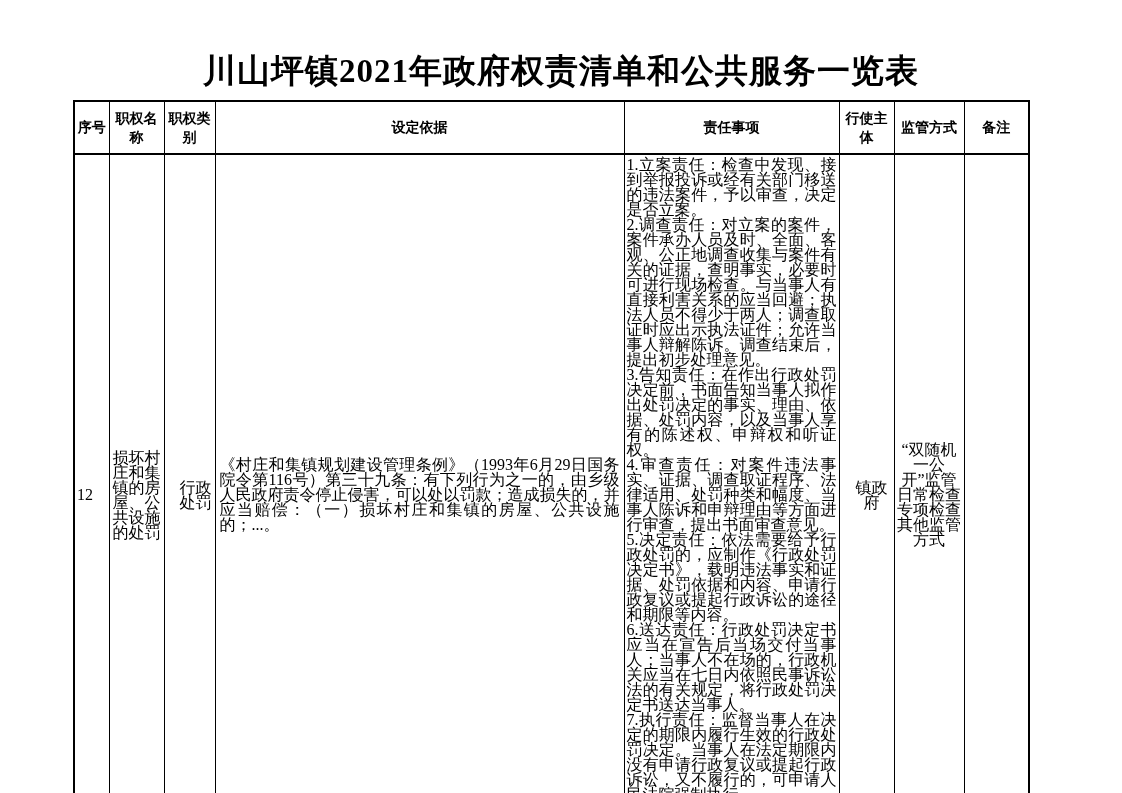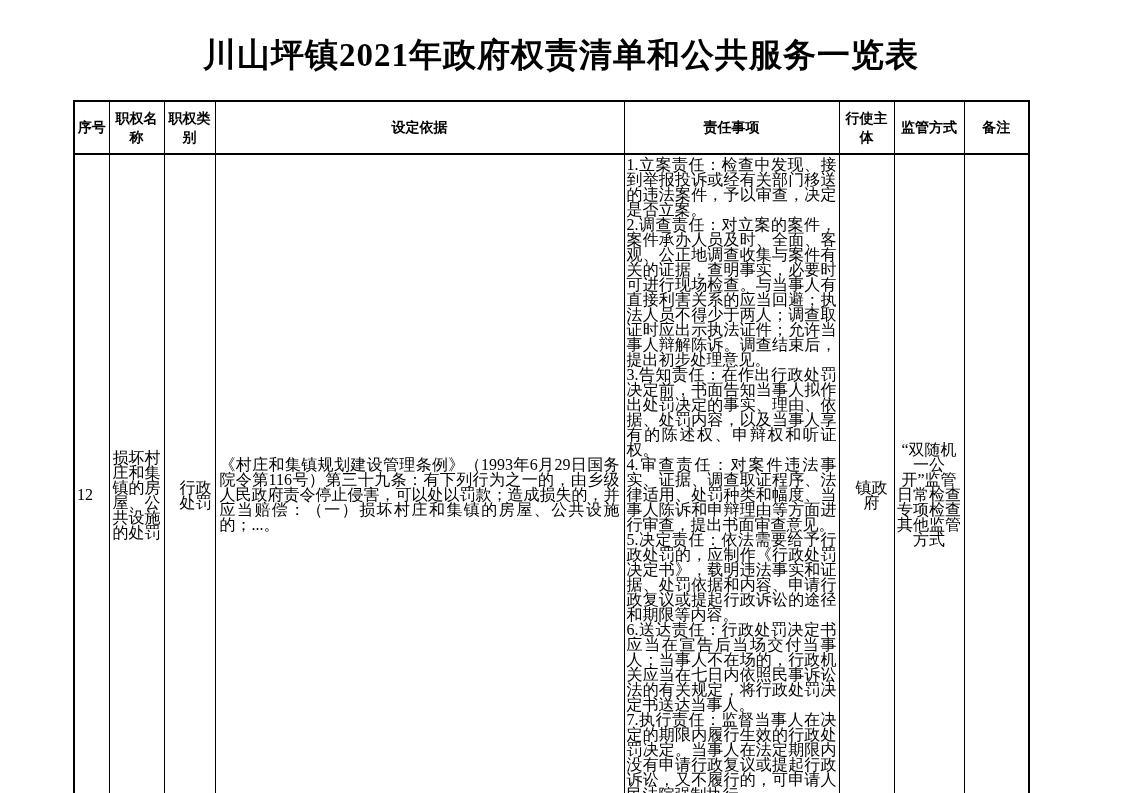--- a/index.html
+++ b/index.html
@@ -13,21 +13,21 @@
   }
   .page {
     position: relative;
     width: 1122px;
     height: 793px;
     overflow: hidden;
     background: #ffffff;
   }
   .doc-title {
     position: absolute;
-    top: 32px;
+    top: 48px;
     left: 0;
     width: 1122px;
     margin: 0;
     text-align: center;
     font-size: 33px;
     font-weight: bold;
     line-height: 46px;
     letter-spacing: 1px;
     white-space: nowrap;
   }

